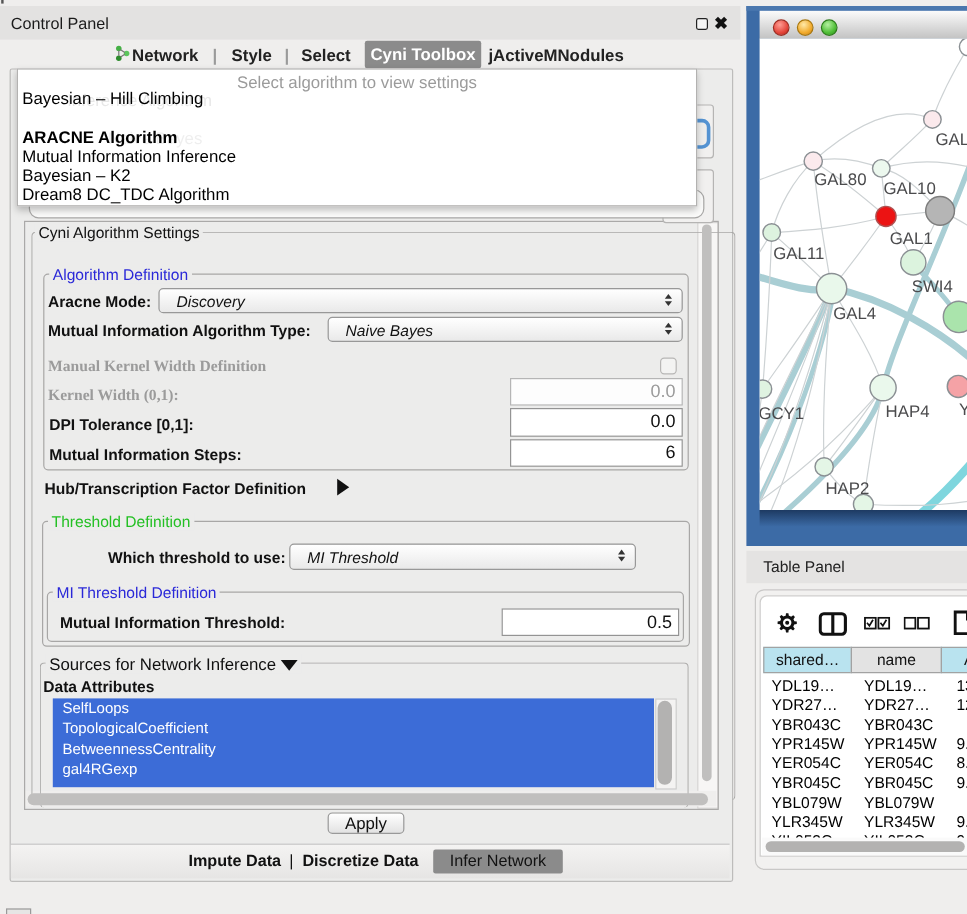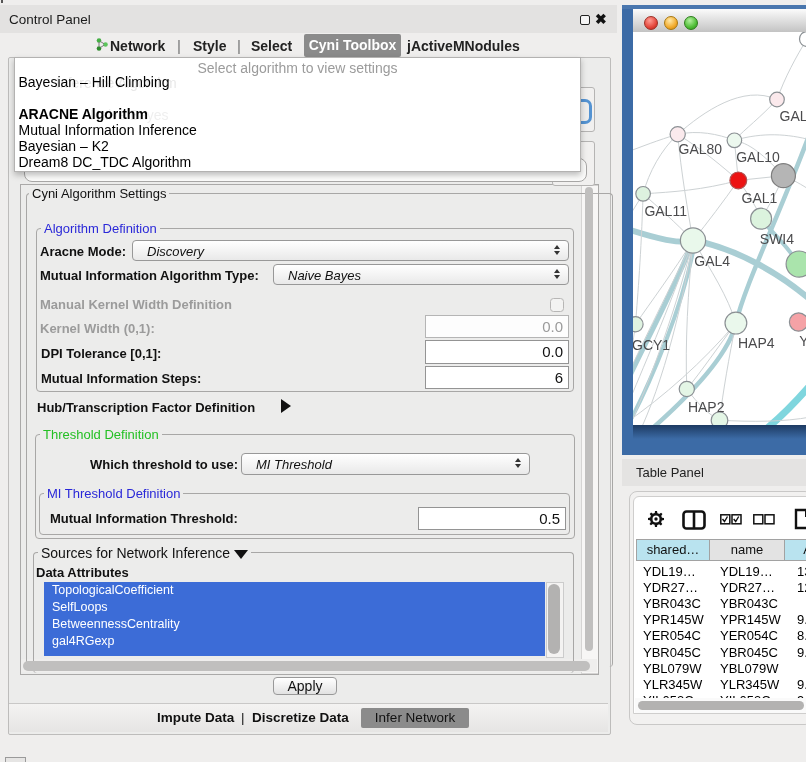--- a/index.html
+++ b/index.html
@@ -13,21 +13,21 @@
 #closex{left:595px;top:11px;width:14px;height:14px;font-size:14px;font-weight:bold;color:#111;}
 #panel{left:8px;top:57px;width:601px;height:676px;background:#ececeb;border:1px solid #bdbcbb;border-radius:2px;}
 
 .tabrow{top:36px;height:21px;font-size:14px;font-weight:bold;color:#222;}
 .seltab{background:#8b8b8b;color:#fff;border-radius:2px;text-align:center;}
 .tsep{color:#9a9a9a;}
 
 .grp{position:absolute;border:1px solid #a8a7a6;border-radius:4px;}
 .grp .lg{position:absolute;top:-8px;left:4px;background:#ececeb;padding:0 3px;font-size:13px;white-space:nowrap;}
 label.b{font-size:13px;font-weight:bold;color:#111;white-space:nowrap;}
-label.g{font-size:13px;font-weight:bold;color:#9b9b9b;white-space:nowrap;}
+label.g{font-size:13px;font-weight:bold;color:#9b9b9b;white-space:nowrap;font-family:Liberation Serif, serif;}
 .combo{position:absolute;background:linear-gradient(#ffffff,#e9e9e9);border:1px solid #989898;border-radius:4px;font-size:13px;color:#111;}
 .combo span{position:absolute;left:14px;top:3px;font-style:italic;}
 .arr{position:absolute;right:7px;width:7px;}
 .arr i{position:absolute;left:0;width:0;height:0;border-left:3.5px solid transparent;border-right:3.5px solid transparent;}
 .arr .up{top:4px;border-bottom:4px solid #333;}
 .arr .dn{top:10px;border-top:4px solid #333;}
 .tf{position:absolute;background:#fff;border:1px solid #949494;font-size:15px;color:#111;text-align:right;padding-right:5px;}
 .tf.dis{color:#9b9b9b;background:#fdfdfd;border-color:#b5b5b5;}
 
 #dd{left:14px;top:57px;width:565px;height:113px;background:#fff;border:1px solid #b3b2b1;box-shadow:0 3px 6px rgba(0,0,0,0.25);z-index:50;}
@@ -143,22 +143,22 @@
     <span class="lg" style="color:#2a28d8;">MI Threshold Definition</span>
   </div>
   <label class="b abs" style="left:50px;top:511px;">Mutual Information Threshold:</label>
   <div class="tf" style="left:418px;top:507px;width:141px;height:21px;line-height:21px;">0.5</div>
 
   <div class="grp" style="left:33px;top:552px;width:539px;height:120px;border-bottom:none;">
     <span class="lg" style="color:#111;font-size:14px;">Sources for Network Inference <span style="display:inline-block;width:0;height:0;border-left:7px solid transparent;border-right:7px solid transparent;border-top:9px solid #111;vertical-align:middle;"></span></span>
   </div>
   <label class="b abs" style="left:36px;top:565px;">Data Attributes</label>
   <div class="abs" id="bluelist">
+    <div>SelfLoops</div>
     <div>TopologicalCoefficient</div>
-    <div>SelfLoops</div>
     <div>BetweennessCentrality</div>
     <div>gal4RGexp</div>
   </div>
   <div class="abs" style="left:546px;top:582px;width:16px;height:74px;background:#f4f3f2;border:1px solid #ccc;"></div>
   <div class="abs sbthumb" style="left:548px;top:584px;width:12px;height:70px;"></div>
 
   <div class="abs" style="left:273px;top:677px;width:62px;height:16px;background:linear-gradient(#ffffff,#e2e2e2);border:1px solid #999;border-radius:4px;text-align:center;font-size:14px;color:#111;line-height:17px;">Apply</div>
 
   <div class="abs" style="left:9px;top:703px;width:599px;height:28px;background:linear-gradient(#f4f3f2,#e6e5e4);border-top:1px solid #c9c8c7;"></div>
   <div class="abs btabs" style="left:157px;top:710px;font-weight:bold;">Impute Data</div>

